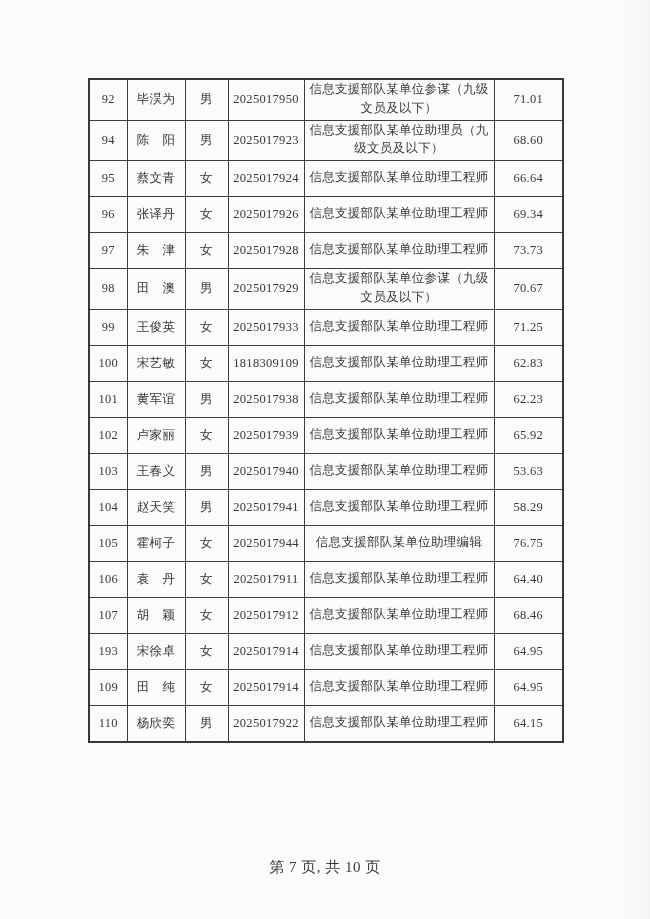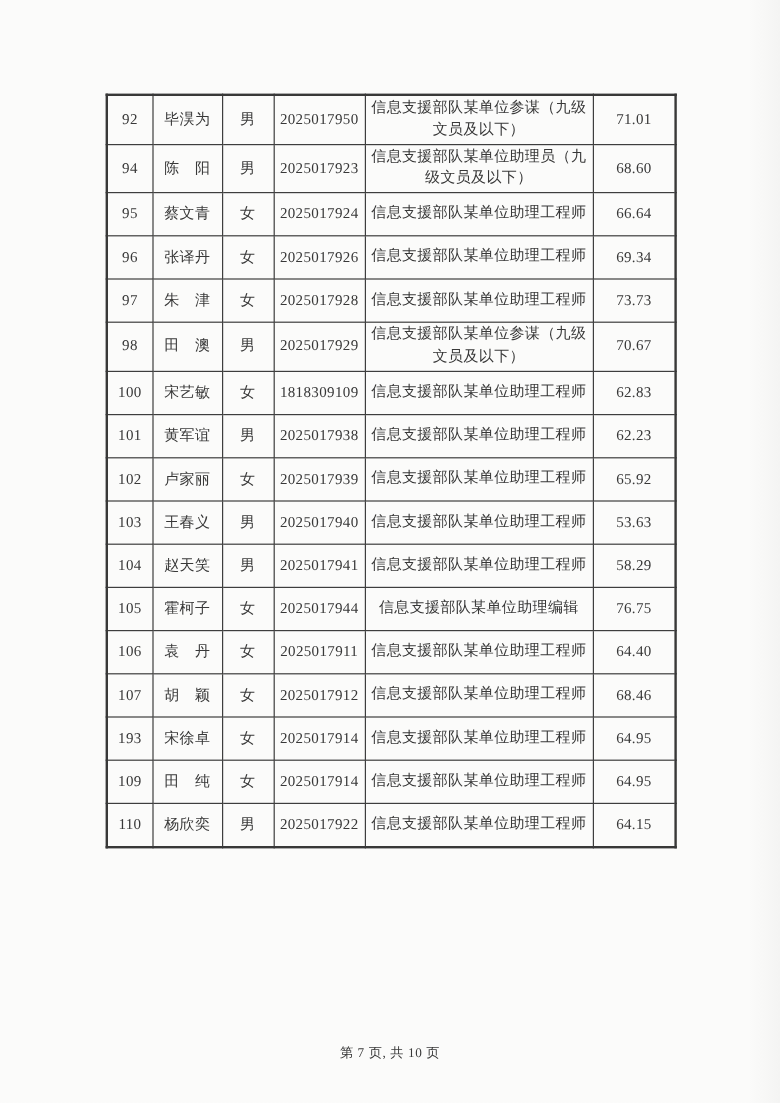--- a/index.html
+++ b/index.html
@@ -51,24 +51,23 @@
     line-height: 1.55;
     font-family: Liberation Mono, monospace;
   }
   .footer {
     position: absolute;
     left: 0;
     top: 858px;
     width: 650px;
     text-align: center;
     color: #3a3a3a;
-    font-size: 11px;
+    font-size: 15px;
     letter-spacing: 0.5px;
     font-family: "Liberation Serif", "DejaVu Serif", serif;
-    margin-top: 12px;
   }
 </style>
 </head>
 <body>
 
 <div class="page">
 
   <table class="results">
     <colgroup>
       <col style="width:38px">
@@ -121,20 +120,28 @@
   </tr>
         <tr>
     <td class="c-num">98</td>
     <td class="c-name">田　澳</td>
     <td class="c-gender">男</td>
     <td class="c-id">2025017929</td>
     <td class="c-pos">信息支援部队某单位参谋（九级文员及以下）</td>
     <td class="c-score">70.67</td>
   </tr>
         <tr>
+    <td class="c-num">99</td>
+    <td class="c-name">王俊英</td>
+    <td class="c-gender">女</td>
+    <td class="c-id">2025017933</td>
+    <td class="c-pos">信息支援部队某单位助理工程师</td>
+    <td class="c-score">71.25</td>
+  </tr>
+        <tr>
     <td class="c-num">100</td>
     <td class="c-name">宋艺敏</td>
     <td class="c-gender">女</td>
     <td class="c-id">1818309109</td>
     <td class="c-pos">信息支援部队某单位助理工程师</td>
     <td class="c-score">62.83</td>
   </tr>
         <tr>
     <td class="c-num">101</td>
     <td class="c-name">黄军谊</td>

